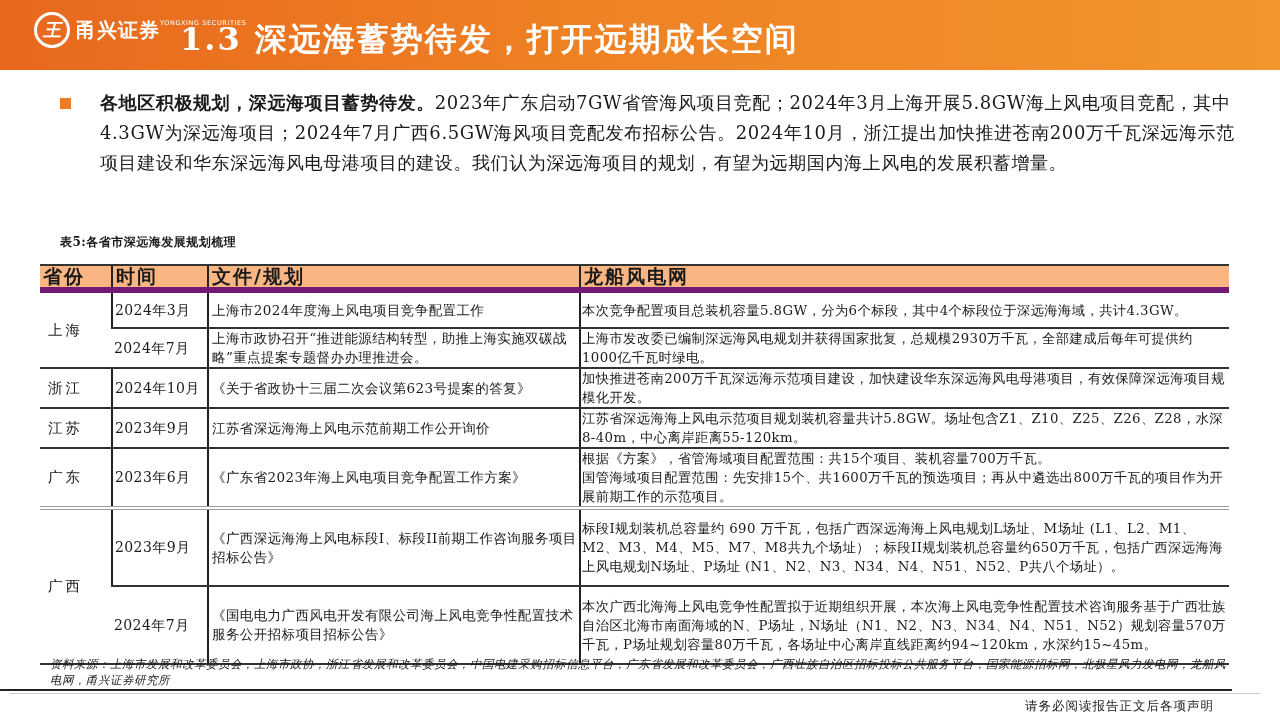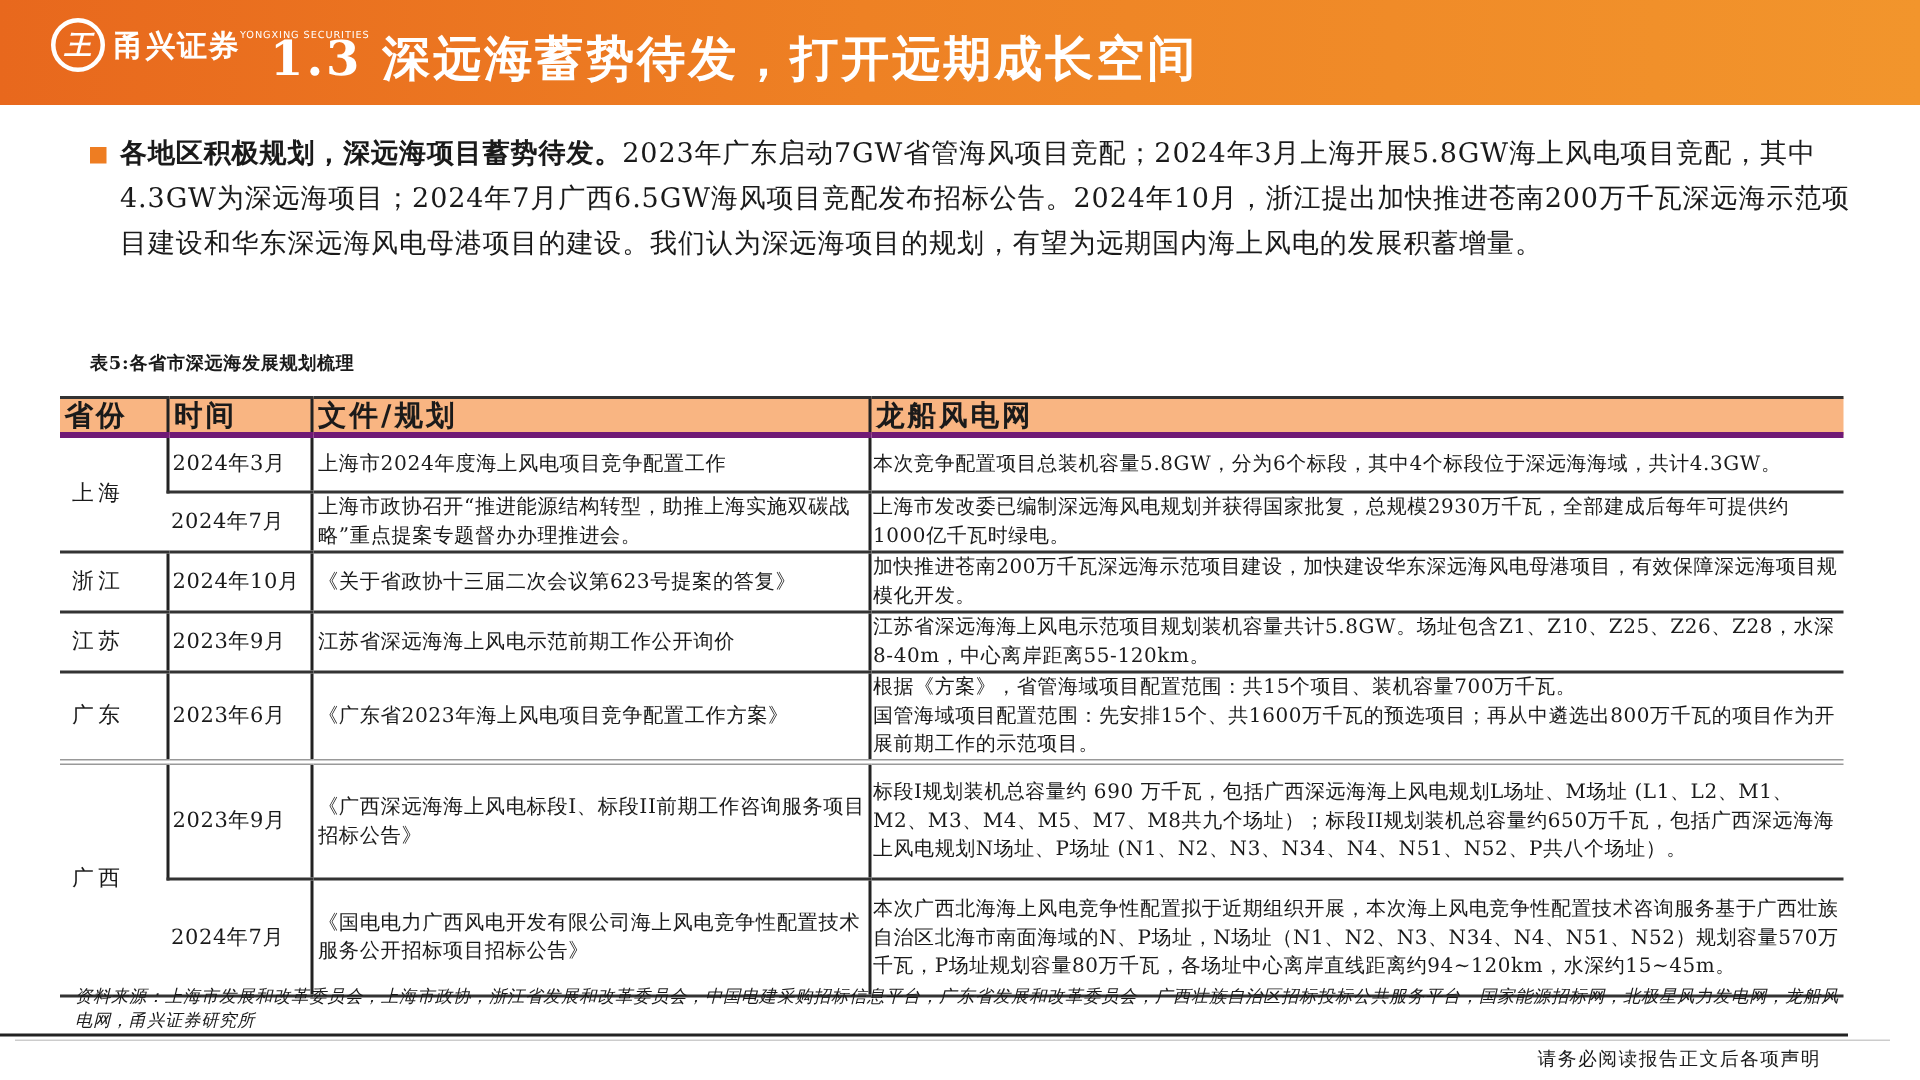--- a/index.html
+++ b/index.html
@@ -25,39 +25,39 @@
       font-size: 32px; font-weight: bold; letter-spacing: 2px; white-space: nowrap;
     }
 
     .bullet-para {
       position: absolute; left: 60px; top: 88px; width: 1180px;
       font-size: 18px; line-height: 30px; letter-spacing: 0.6px;
     }
     .bullet-sq {
       position: absolute; left: 0; top: 10px; width: 11px; height: 11px; background: #ee7d22;
     }
-    .bullet-text { margin-left: 20px; display: block; }
+    .bullet-text { margin-left: 40px; display: block; }
     .bullet-text b { font-weight: bold; }
 
     .table-caption {
       position: absolute; left: 60px; top: 234px; font-size: 12px; font-weight: bold; letter-spacing: 0.5px;
     }
 
     table.plan {
       position: absolute; left: 40px; top: 264px; width: 1189px;
       border-collapse: collapse; table-layout: fixed;
       font-size: 13.5px; line-height: 19px;
     }
     table.plan col.c1 { width: 72px; }
     table.plan col.c2 { width: 96px; }
     table.plan col.c3 { width: 372px; }
     table.plan col.c4 { width: 649px; }
     table.plan th {
       background: #f9b582; text-align: left; font-size: 19px; font-weight: bold;
-      height: 25px; padding: 0 3px; border-top: 2px solid #333; border-bottom: 4px solid #701a75;
+      height: 25px; padding: 0 3px; border-top: 2px solid #333; border-bottom: 6px solid #701a75;
       letter-spacing: 2px; white-space: nowrap;
     }
     table.plan th + th, table.plan td + td { border-left: 2px solid #222; }
     table.plan td {
       vertical-align: middle; padding: 0 2px; border-bottom: 2px solid #333; letter-spacing: 0.4px;
     }
     table.plan td.prov { padding-left: 8px; font-size: 14.5px; letter-spacing: 3px; }
     table.plan td.date { font-size: 14px; }
     table.plan td.doc { padding-left: 3px; }
     table.plan td.content { font-size: 13.3px; line-height: 19px; padding-left: 1px; }

